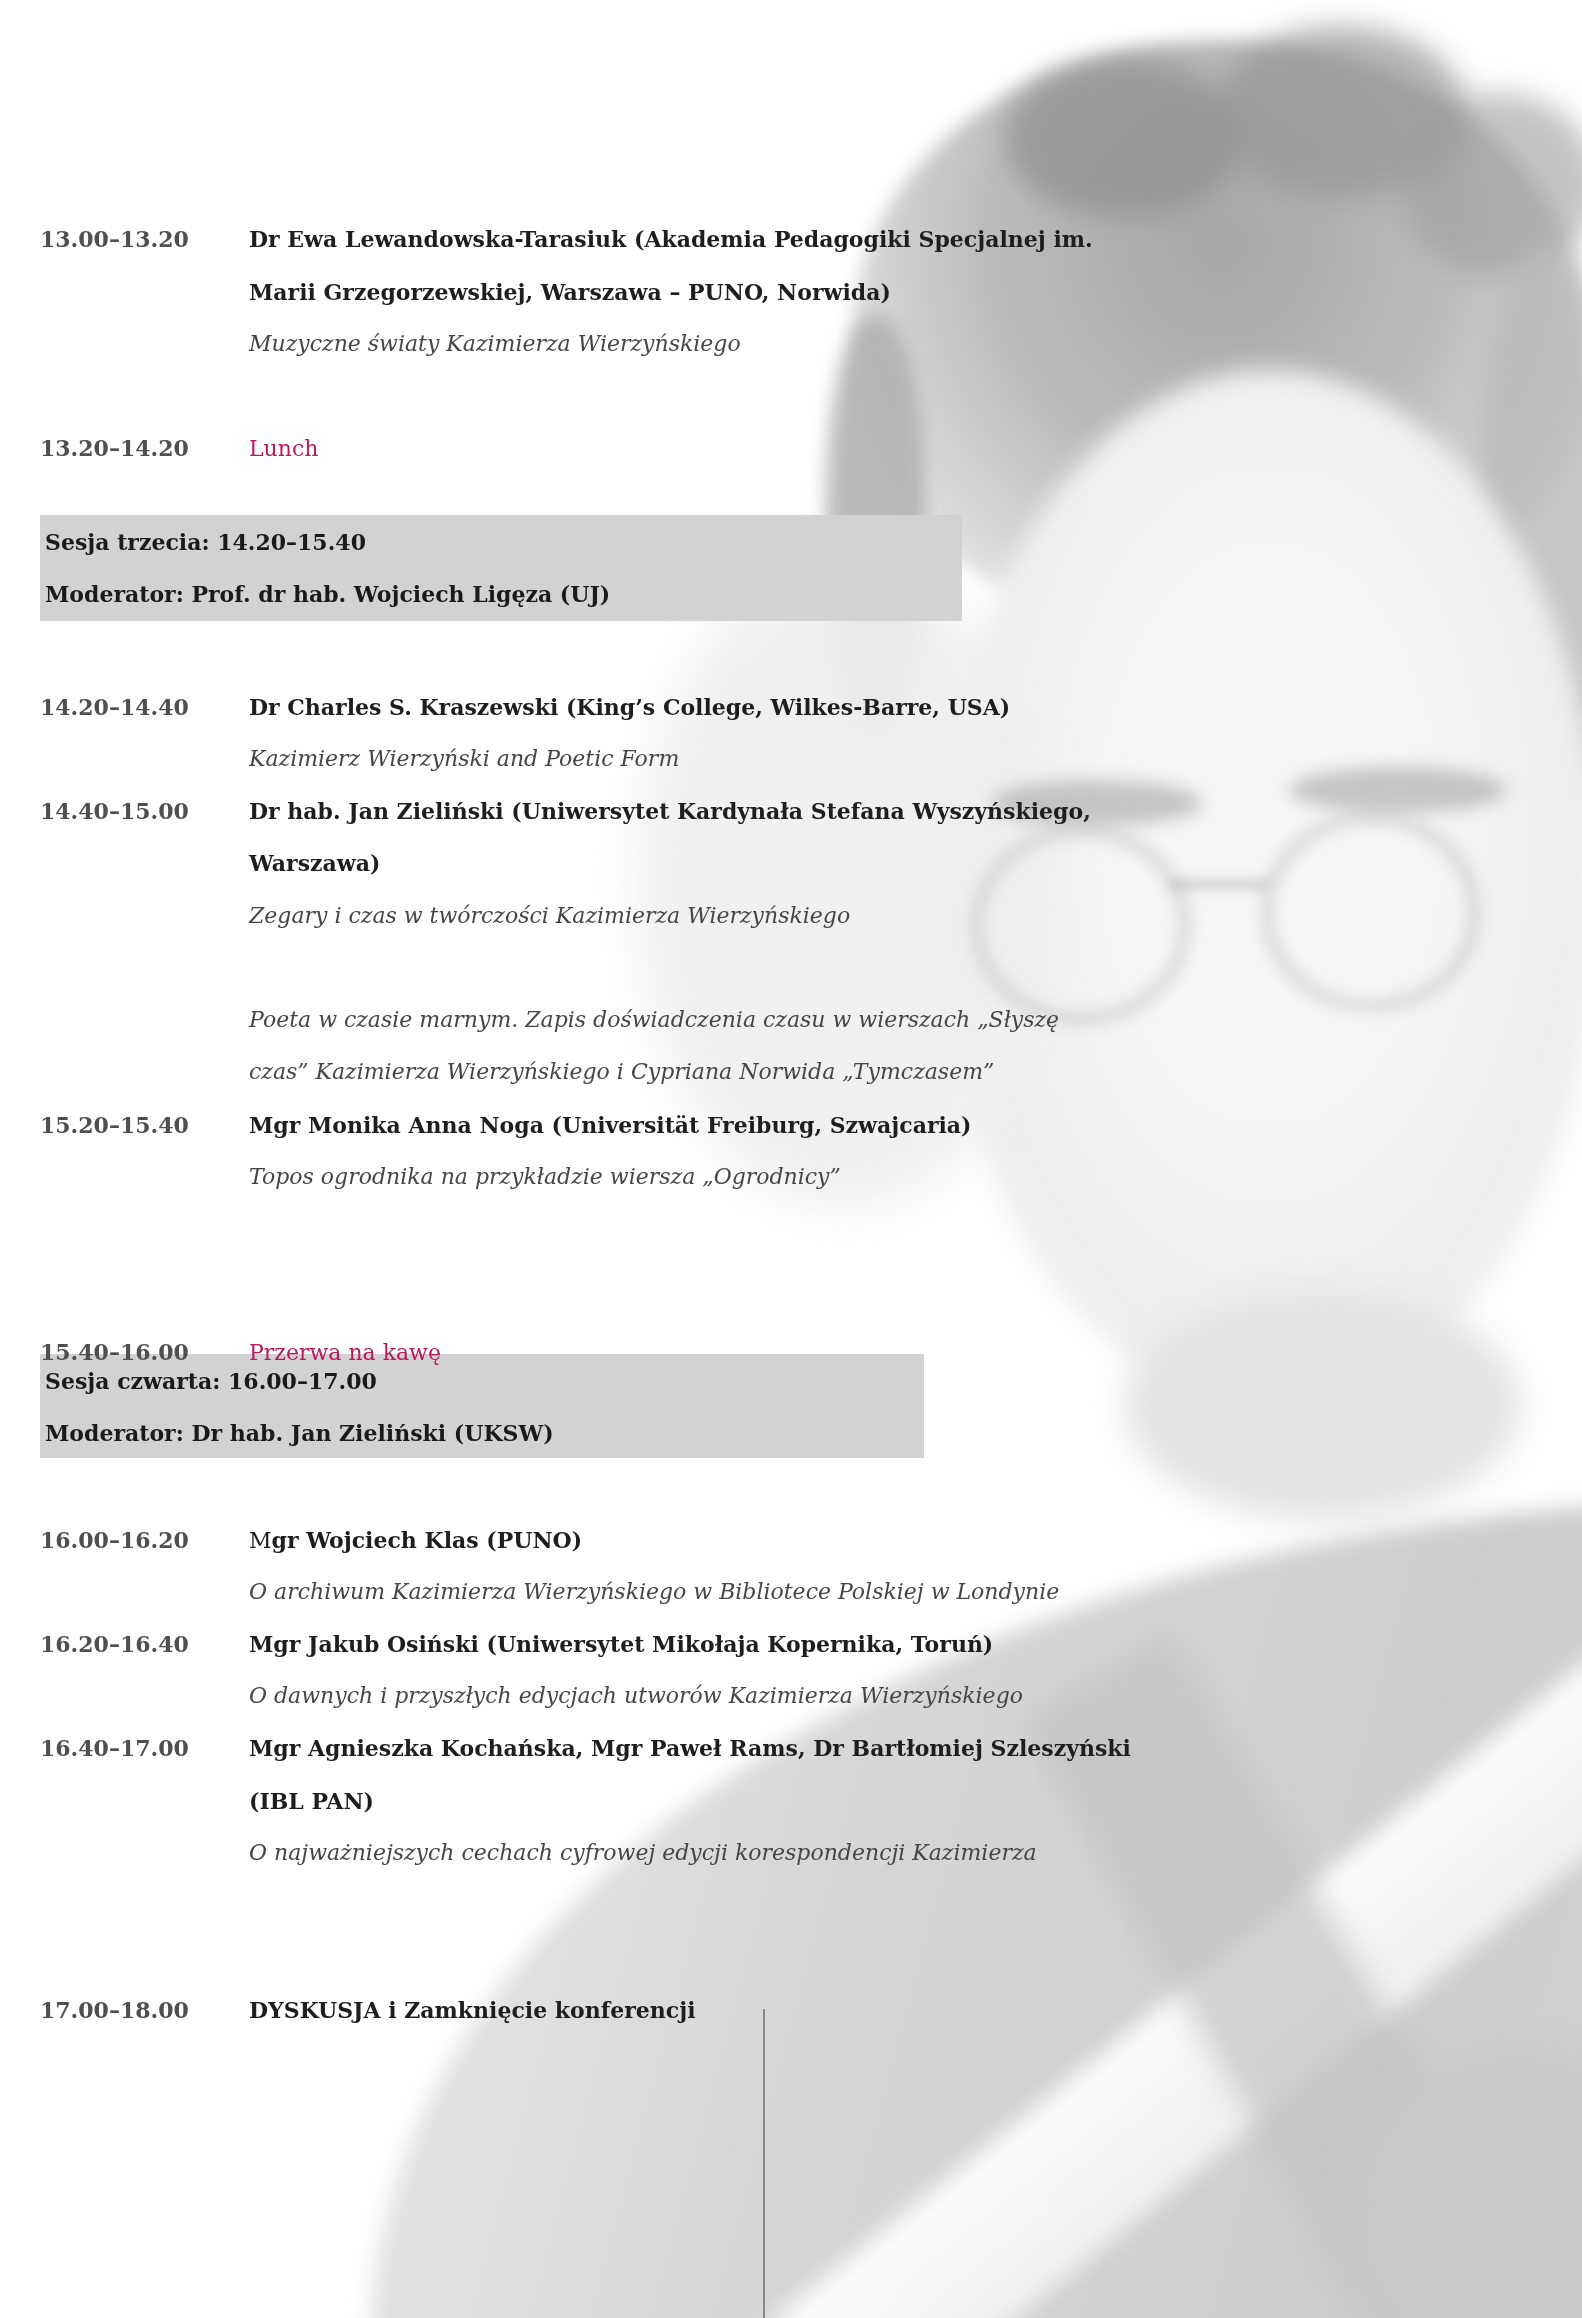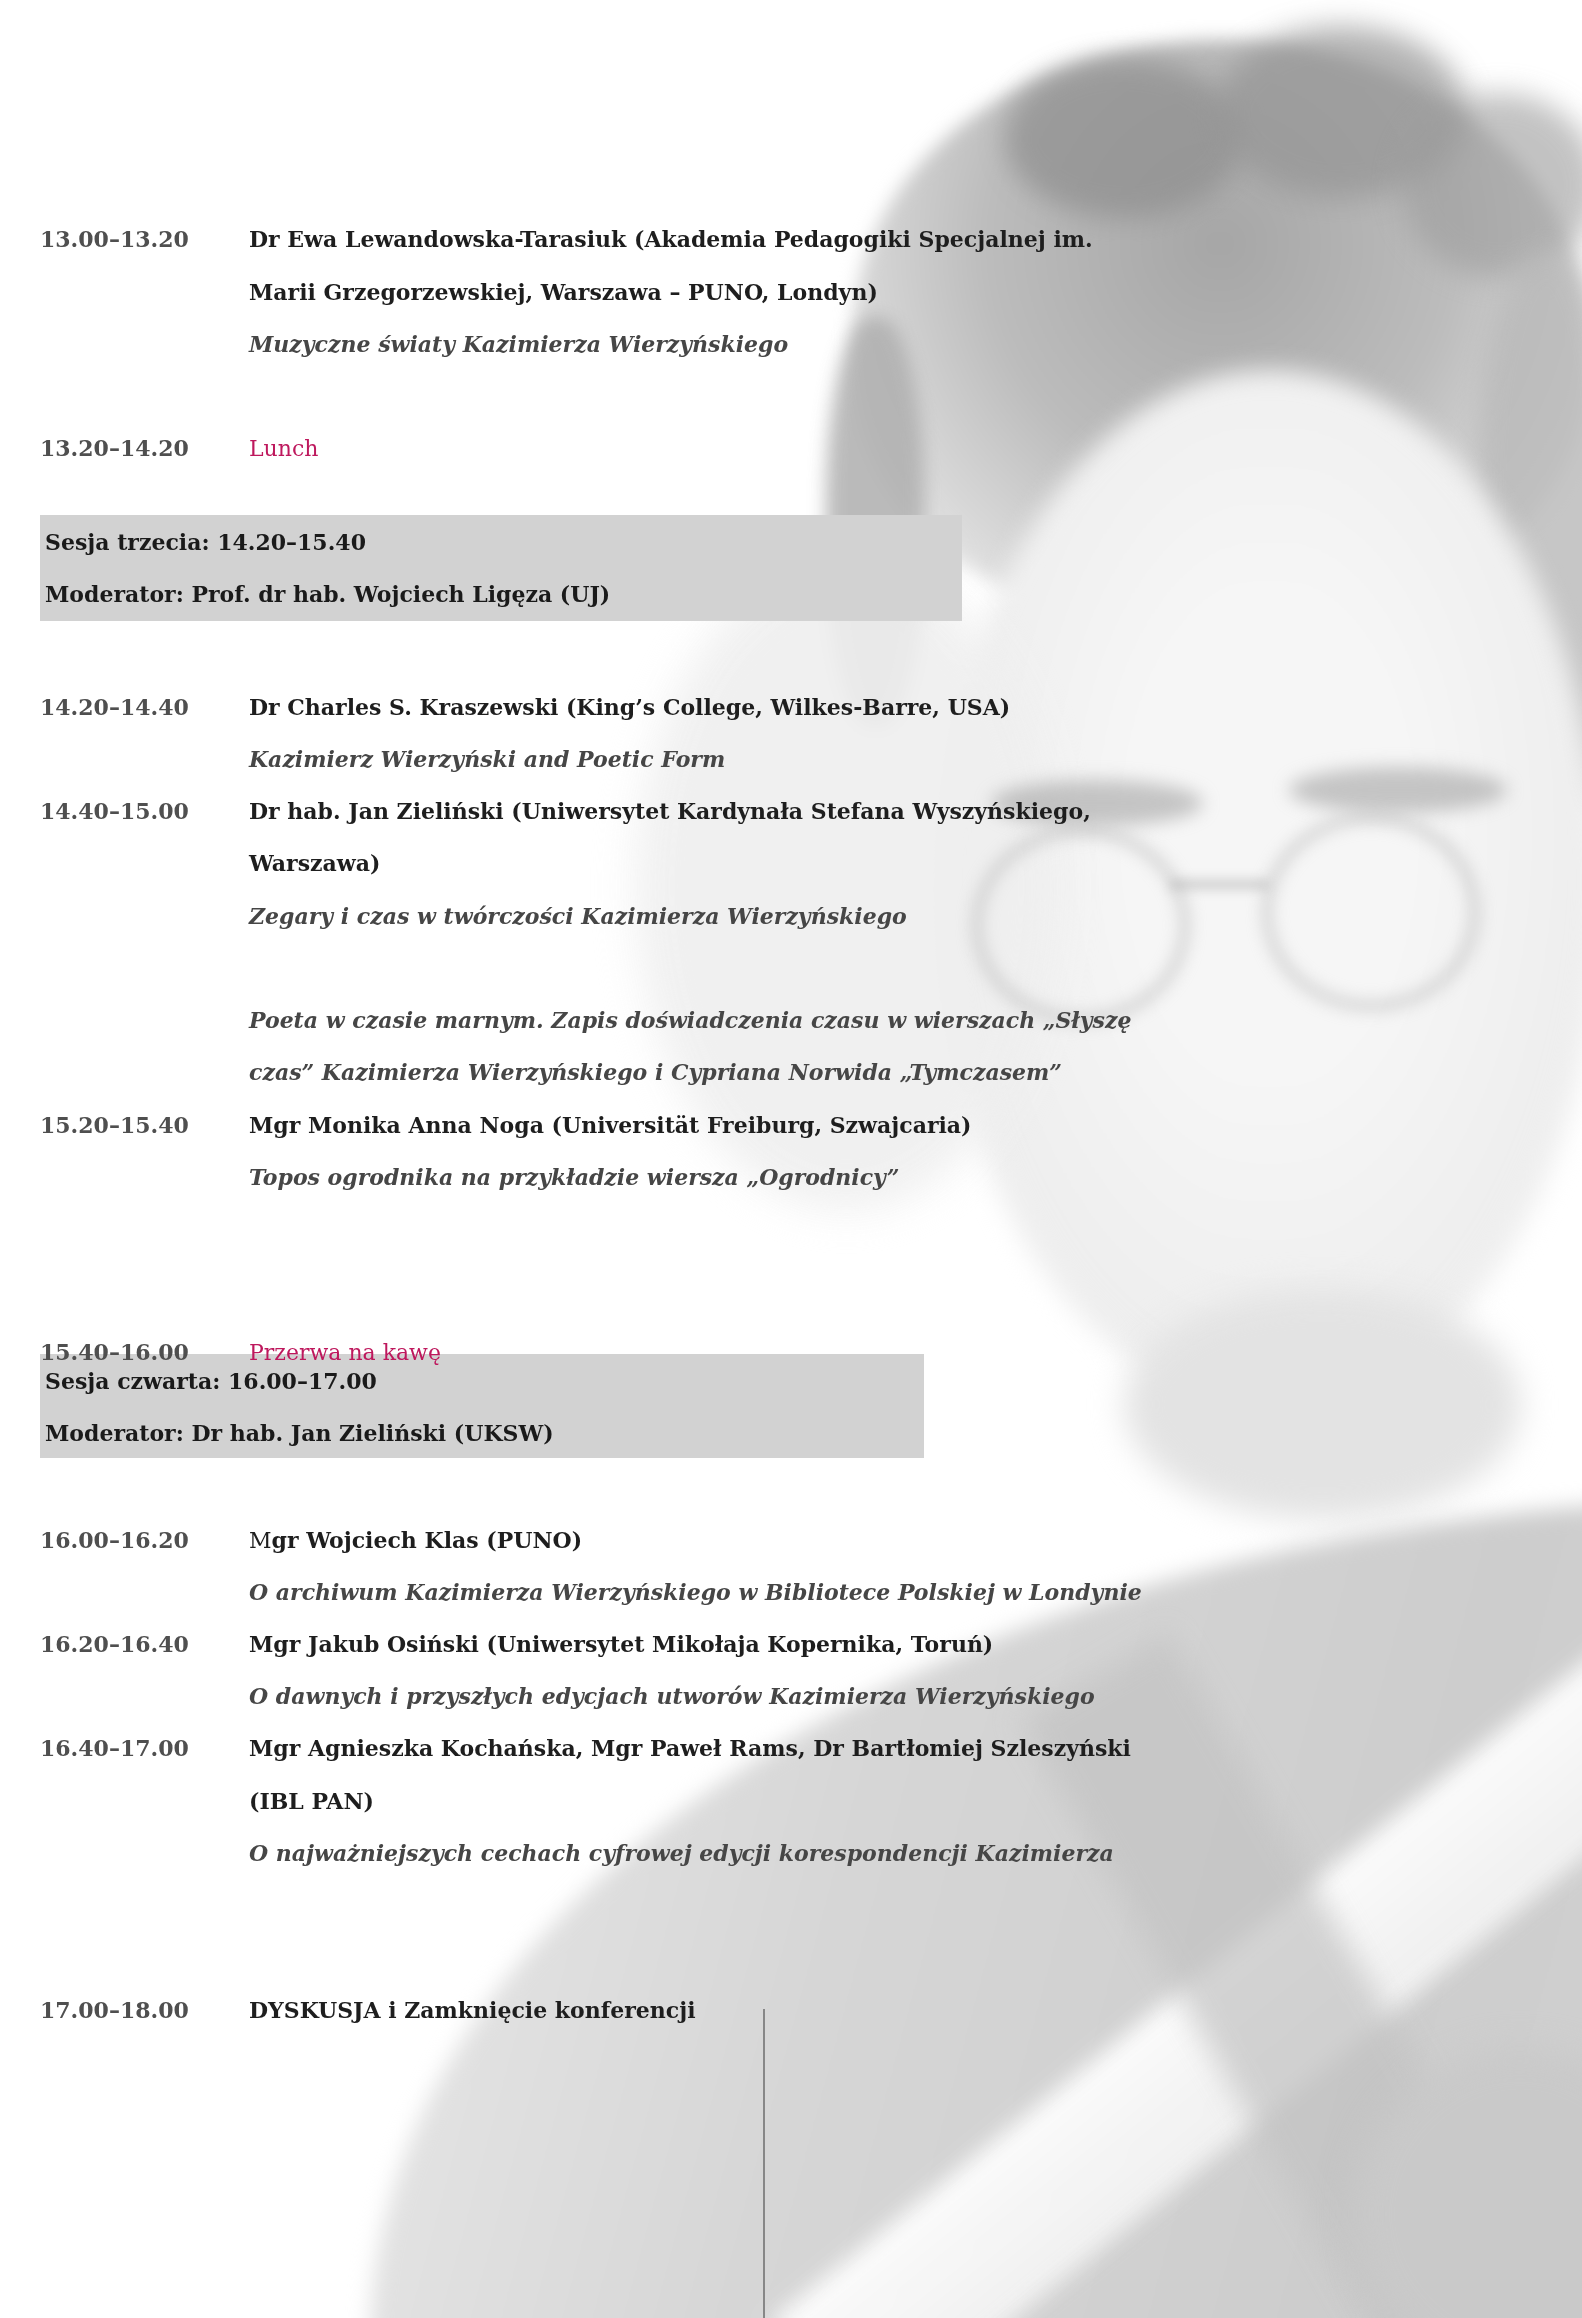--- a/index.html
+++ b/index.html
@@ -50,21 +50,21 @@
   .line{
     position:absolute;left:40px;z-index:2;
     font-size:22px;line-height:52px;white-space:nowrap;
     color:#1e1e1e;
   }
   .line .t{display:inline-block;width:209px;font-weight:bold;color:#4f4f4f;}
   .line .nm{font-weight:bold;color:#1e1e1e;}
   .line .nm-reg{font-weight:normal;color:#1e1e1e;}
   .line .pl{font-weight:normal;color:#be185d;}
   .cont{left:249px;}
-  .title-line{left:249px;font-weight:bold;font-style:italic;color:#464646;}
+  .title-line{left:249px;font-weight:normal;font-style:italic;color:#464646;}
   .bar-line{left:45px;font-weight:bold;color:#1a1a1a;}
 </style>
 </head>
 <body>
 
 <div id="page">
 
   <div id="photo">
     <div class="ph hair-dome"></div>
     <div class="ph hair-ridge-a"></div>
@@ -85,21 +85,21 @@
     <div class="ph lapel"></div>
     <div class="ph corner-dark"></div>
   </div>
 
   <div id="bar1" class="session-bar"></div>
   <div id="bar2" class="session-bar"></div>
 
   <div id="vline"></div>
 
   <div class="line" style="top:213px"><span class="t">13.00–13.20</span><span class="nm">Dr Ewa Lewandowska-Tarasiuk (Akademia Pedagogiki Specjalnej im.</span></div>
-  <div class="line cont nm" style="top:266px;font-weight:bold">Marii Grzegorzewskiej, Warszawa – PUNO, Londyn)</div>
+  <div class="line cont nm" style="top:266px;font-weight:bold">Marii Grzegorzewskiej, Warszawa – PUNO, Norwida)</div>
   <div class="line title-line" style="top:318px">Muzyczne światy Kazimierza Wierzyńskiego</div>
 
   <div class="line" style="top:422px"><span class="t">13.20–14.20</span><span class="pl">Lunch</span></div>
 
   <div class="line bar-line" style="top:516px">Sesja trzecia: 14.20–15.40</div>
   <div class="line bar-line" style="top:568px">Moderator: Prof. dr hab. Wojciech Ligęza (UJ)</div>
 
   <div class="line" style="top:681px"><span class="t">14.20–14.40</span><span class="nm">Dr Charles S. Kraszewski (King’s College, Wilkes-Barre, USA)</span></div>
   <div class="line title-line" style="top:733px">Kazimierz Wierzyński and Poetic Form</div>
 

